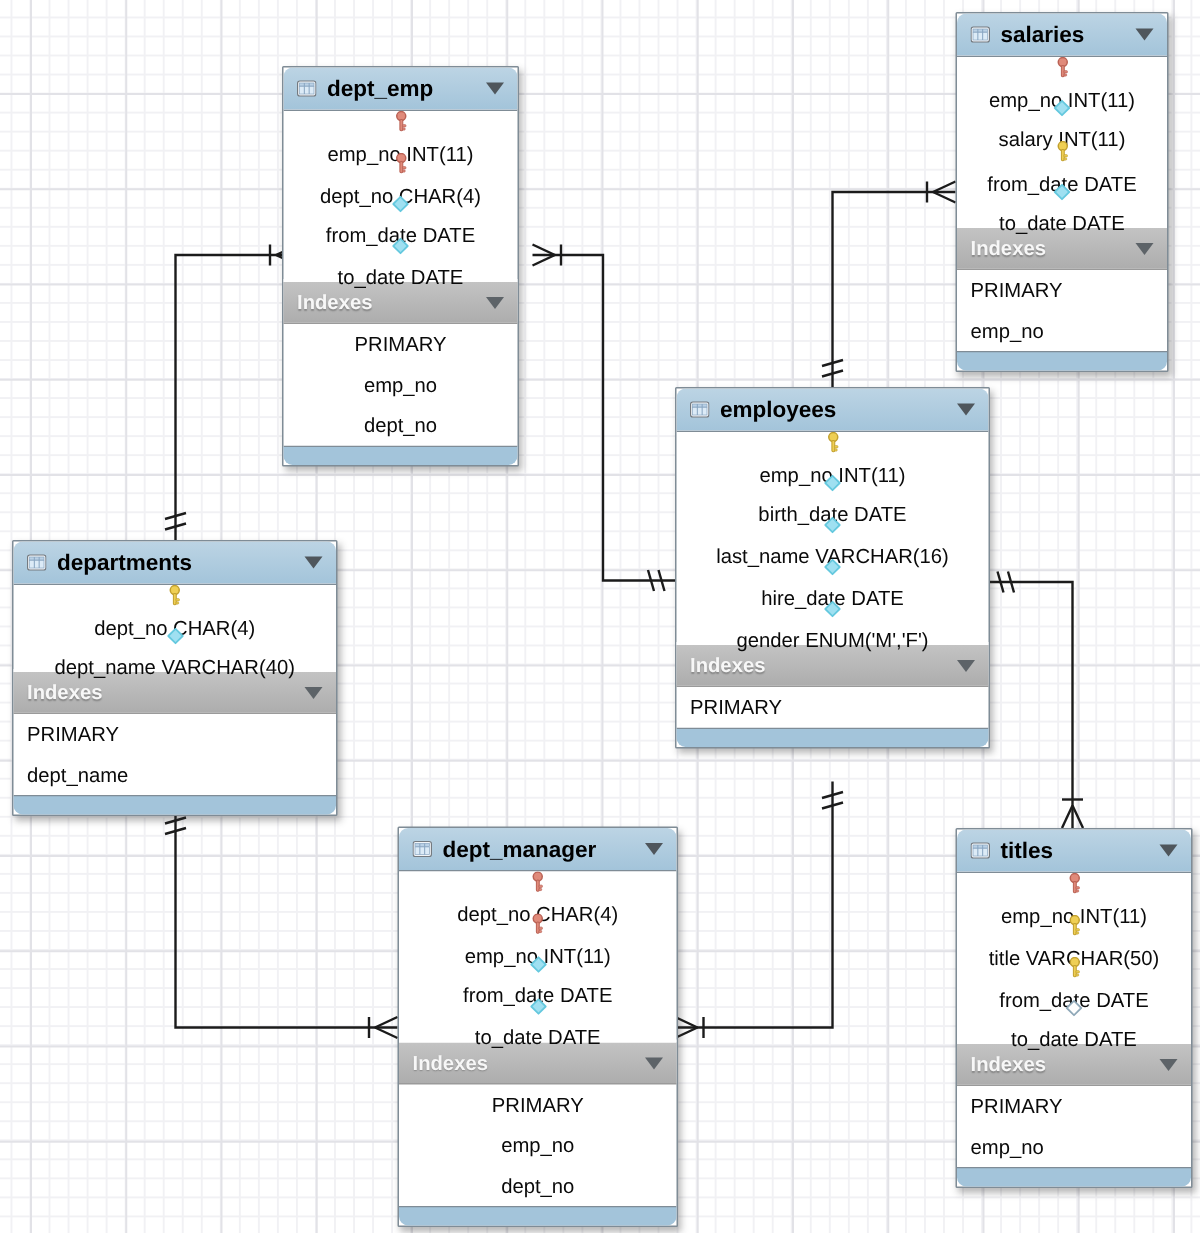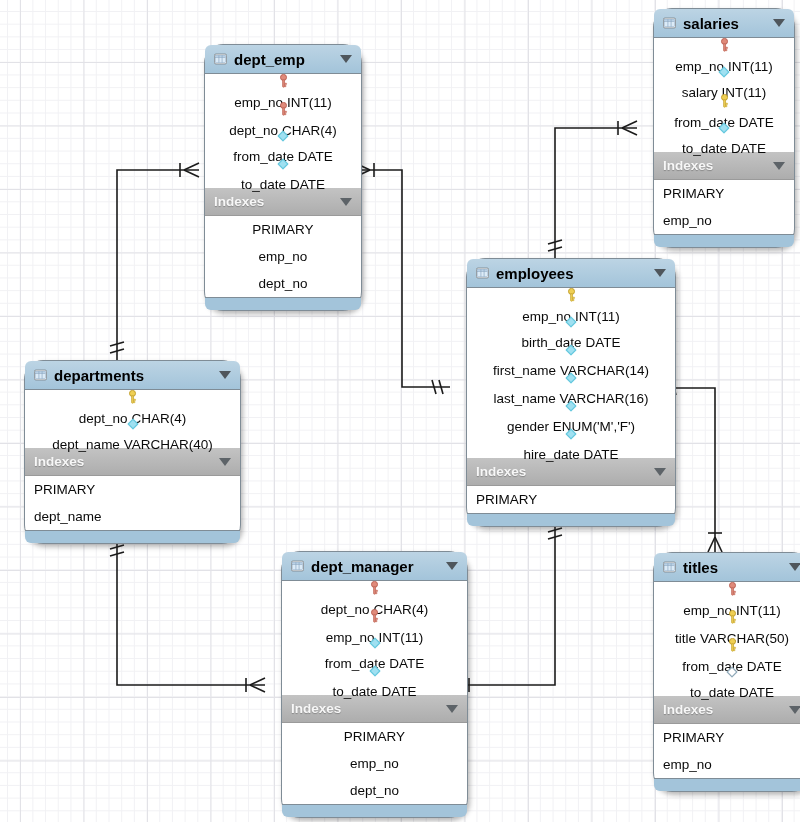--- a/index.html
+++ b/index.html
@@ -18,23 +18,22 @@
     background-size:63.5px 63.5px,63.5px 63.5px,12.7px 12.7px,12.7px 12.7px;
     background-position:20px 0,0 62px,7px 0,0 11px;
   }
   #rel-layer{position:absolute;left:0;top:0;width:800px;height:822px;}
   #rel-layer line, #rel-layer polyline{stroke:var(--line,#1b1b1b);stroke-width:1.6;fill:none;}
   #tables{position:absolute;left:0;top:0;width:800px;height:822px;}
   .table{
     position:absolute;
     background:#ffffff;
     border:1px solid #7f8c96;
-    border-radius:19px;
+    border-radius:1px;
     box-shadow:2px 3px 5px rgba(50,50,50,0.35);
-    margin-left:16px;
   }
   .thead{
     height:28px;display:flex;align-items:center;gap:7px;padding:0 9px;
     background:linear-gradient(var(--header-light,#bcd4e4), var(--header,#a3c4da));
     border-bottom:1px solid #7f8c96;
     border-radius:6px 6px 0 0;
   }
   .tname{font-weight:bold;font-size:15px;color:#000;white-space:nowrap;}
   .tri{
     margin-left:auto;width:0;height:0;
@@ -271,45 +270,37 @@
               </svg>
             </span>
             <span class="ctext"><span>birth_date</span> <span>DATE</span></span>
           </div>
           <div class="crow">
             <span class="cicon">
               <svg width="12" height="12" viewBox="0 0 12 12">
                 <rect x="2.6" y="2.6" width="6.8" height="6.8" transform="rotate(45 6 6)" fill="#9fe0f1" stroke="#64c8de" stroke-width="1.2" stroke-linejoin="round"></rect>
               </svg>
             </span>
-            <span class="ctext"><span>first_name</span> <span>VARCHAR(14)</span></span>
-          </div>
-          <div class="crow">
-            <span class="cicon">
-              <svg width="12" height="12" viewBox="0 0 12 12">
-                <rect x="2.6" y="2.6" width="6.8" height="6.8" transform="rotate(45 6 6)" fill="#9fe0f1" stroke="#64c8de" stroke-width="1.2" stroke-linejoin="round"></rect>
-              </svg>
-            </span>
             <span class="ctext"><span>last_name</span> <span>VARCHAR(16)</span></span>
           </div>
           <div class="crow">
             <span class="cicon">
               <svg width="12" height="12" viewBox="0 0 12 12">
                 <rect x="2.6" y="2.6" width="6.8" height="6.8" transform="rotate(45 6 6)" fill="#9fe0f1" stroke="#64c8de" stroke-width="1.2" stroke-linejoin="round"></rect>
               </svg>
             </span>
+            <span class="ctext"><span>hire_date</span> <span>DATE</span></span>
+          </div>
+          <div class="crow">
+            <span class="cicon">
+              <svg width="12" height="12" viewBox="0 0 12 12">
+                <rect x="2.6" y="2.6" width="6.8" height="6.8" transform="rotate(45 6 6)" fill="#9fe0f1" stroke="#64c8de" stroke-width="1.2" stroke-linejoin="round"></rect>
+              </svg>
+            </span>
             <span class="ctext"><span>gender</span> <span>ENUM('M','F')</span></span>
-          </div>
-          <div class="crow">
-            <span class="cicon">
-              <svg width="12" height="12" viewBox="0 0 12 12">
-                <rect x="2.6" y="2.6" width="6.8" height="6.8" transform="rotate(45 6 6)" fill="#9fe0f1" stroke="#64c8de" stroke-width="1.2" stroke-linejoin="round"></rect>
-              </svg>
-            </span>
-            <span class="ctext"><span>hire_date</span> <span>DATE</span></span>
           </div>
         </div>
         <div class="iband">
           <span class="ilabel">Indexes</span>
           <span class="tri"></span>
         </div>
         <div class="irows">
           <div class="irow">PRIMARY</div>
         </div>
         <div class="tfoot"></div>

